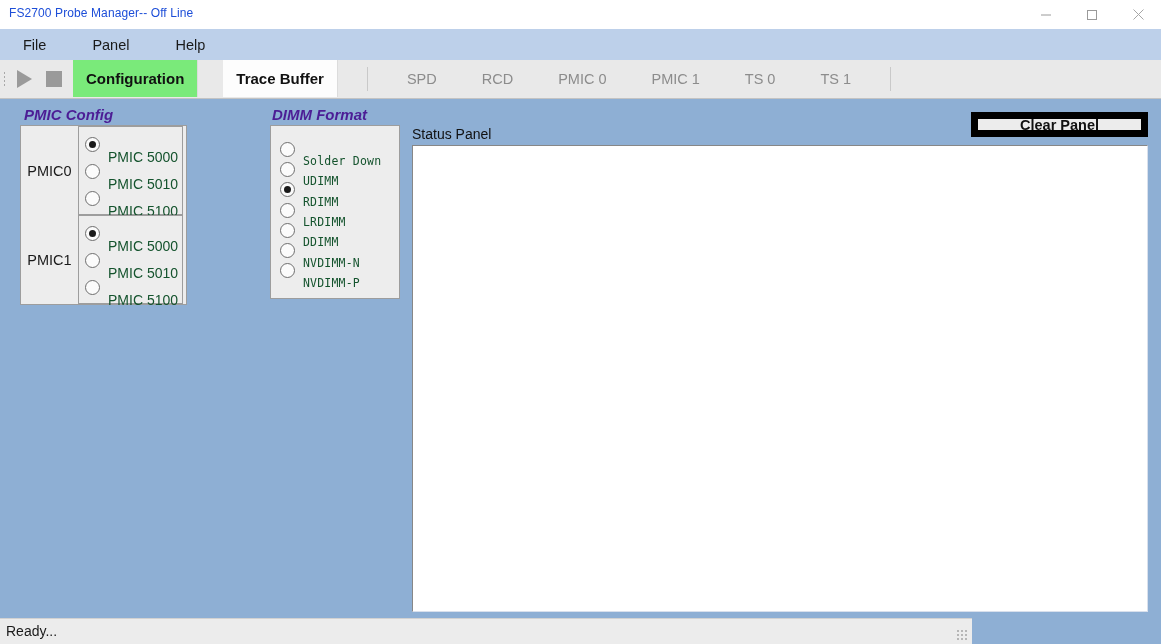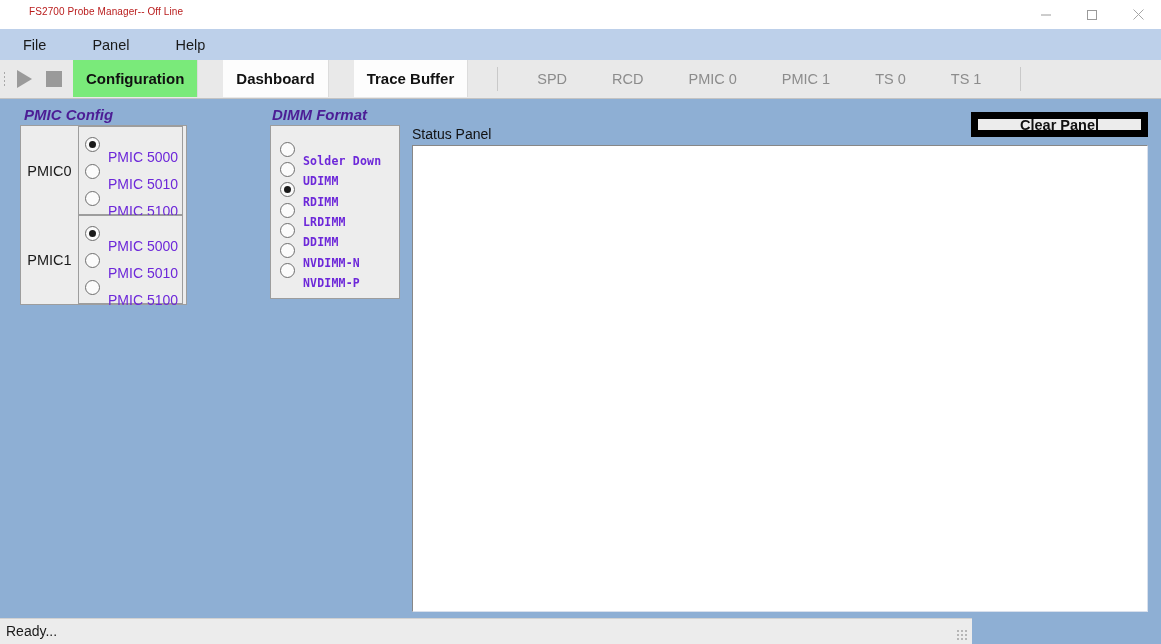--- a/index.html
+++ b/index.html
@@ -26,25 +26,24 @@
   .titlebar {
     position: absolute;
     left: 0; top: 0;
     width: 1161px; height: 29px;
     background: #ffffff;
     border-bottom: 1px solid #f0f0f0;
   }
   .titlebar-text {
     position: absolute;
     left: 9px; top: 6px;
-    font-size: 10px;
-    color: #b91c1c;
+    font-size: 12px;
+    color: #1d4ed8;
     letter-spacing: 0.1px;
     white-space: nowrap;
-    margin-left: 20px;
   }
   .win-buttons {
     position: absolute;
     right: 0; top: 0;
     display: flex;
     height: 29px;
   }
   .win-btn {
     width: 46px; height: 29px;
     display: flex;
@@ -192,21 +191,20 @@
 
   .dimm-format {
     position: absolute;
     left: 270px; top: 125px;
     width: 130px; height: 174px;
     background: #ededed;
     border: 1px solid #9d9d9d;
     box-sizing: border-box;
     padding: 13px 0 0 9px;
     box-sizing: border-box;
-    font-weight: bold;
   }
 
   
   .radio {
     display: flex;
     align-items: center;
     height: 27px;
     white-space: nowrap;
   }
   .radio-mark {
@@ -222,21 +220,21 @@
     content: "";
     position: absolute;
     left: 3px; top: 3px;
     width: 7px; height: 7px;
     border-radius: 50%;
     background: #1a1a1a;
   }
   .radio-label {
     margin-left: 8px;
     font-size: 14px;
-    color: #6d28d9;
+    color: #14532d;
     margin-top: 24px;
   }
   .dimm-format .radio { height: 20.3px; }
   .dimm-format .radio-label {
     font-family: "DejaVu Sans Mono", monospace;
     font-size: 11.5px;
     letter-spacing: 0.2px;
   }
 
   
@@ -335,21 +333,20 @@
     </div>
     <div class="tool-btn">
       <div class="play-tri"></div>
     </div>
     <div class="tool-btn">
       <div class="stop-sq"></div>
     </div>
 
     <div class="tabstrip">
       <div class="tab selected">Configuration</div>
-      <div class="tab">Dashboard</div>
       <div class="tab">Trace Buffer</div>
       <div class="tab-sep"></div>
       <div class="tab disabled">SPD</div>
       <div class="tab disabled">RCD</div>
       <div class="tab disabled">PMIC 0</div>
       <div class="tab disabled">PMIC 1</div>
       <div class="tab disabled">TS 0</div>
       <div class="tab disabled">TS 1</div>
       <div class="tab-sep"></div>
     </div>

